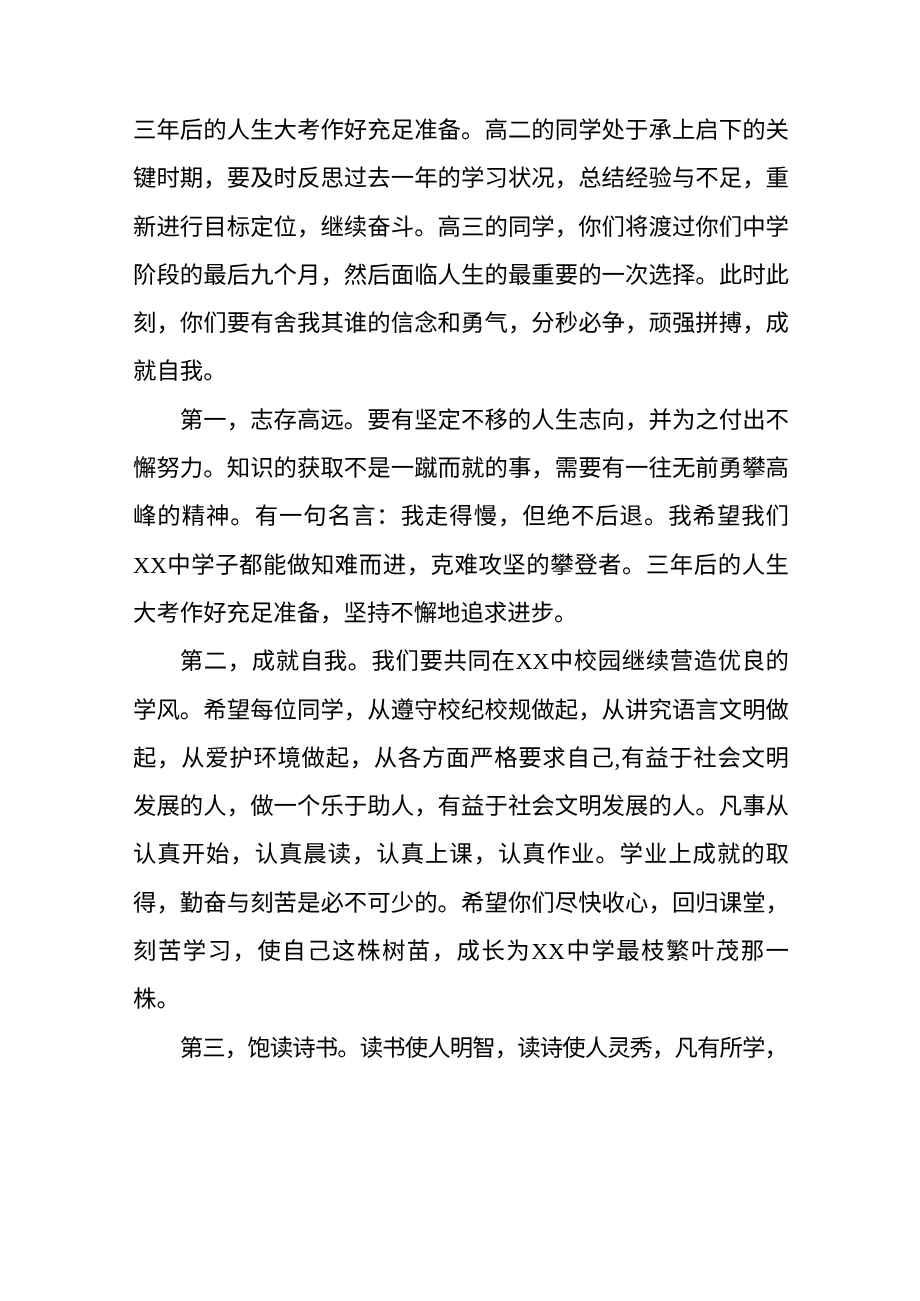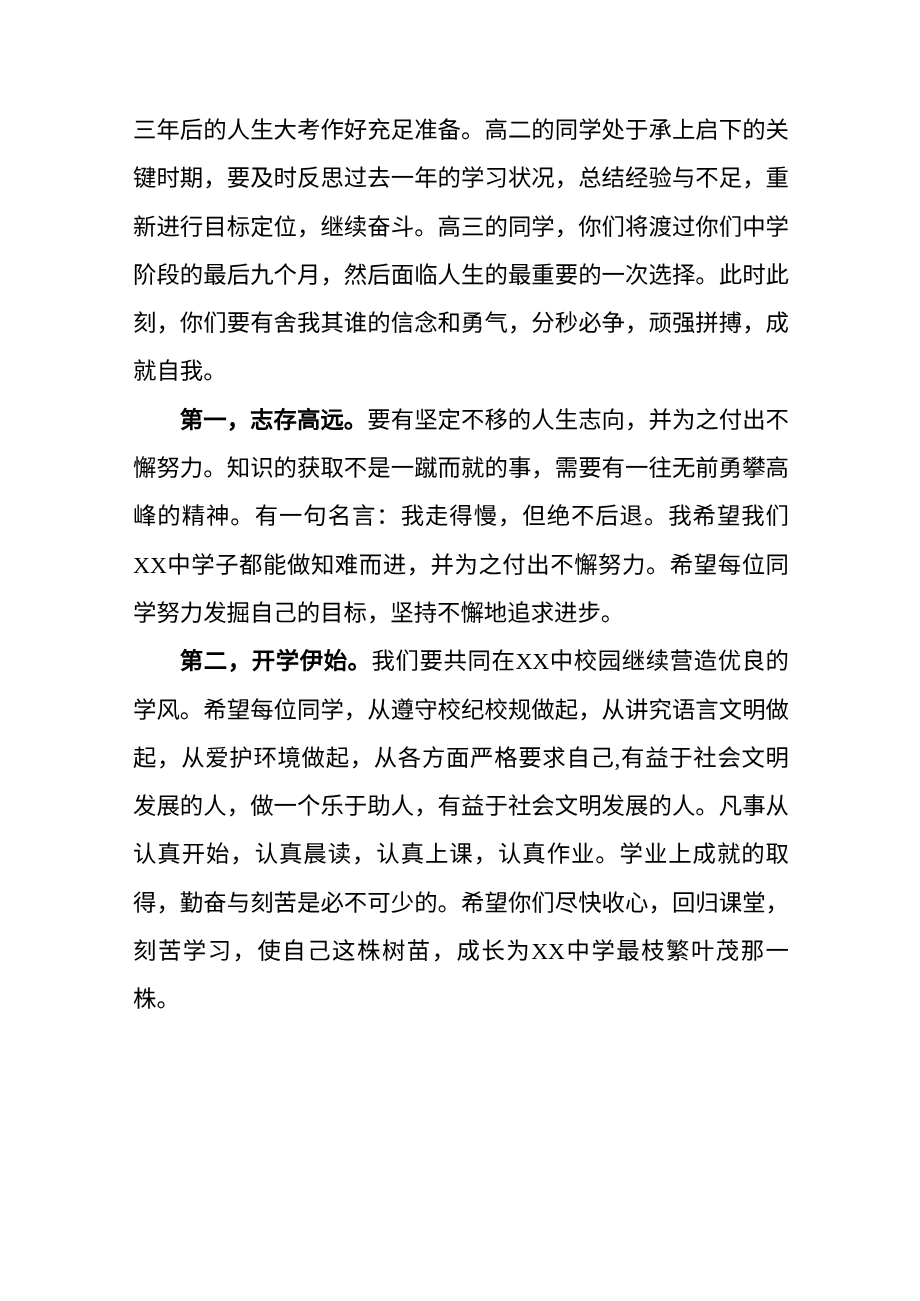--- a/index.html
+++ b/index.html
@@ -33,29 +33,30 @@
     text-indent: 2em;
     word-break: normal;
   }
   .doc-page p.no-indent {
     text-indent: 0;
   }
   .doc-page p.tight {
     letter-spacing: -0.9px;
   }
   .doc-page b {
-    font-weight: bold;
+    font-weight: normal;
   }
 </style>
 </head>
 <body>
 
 <div class="doc-page">
 
   <p class="no-indent"><b></b><span>三年后的人生大考作好充足准备。高二的同学处于承上启下的关键时期，要及时反思过去一年的学习状况，总结经验与不足，重新进行目标定位，继续奋斗。高三的同学，你们将渡过你们中学阶段的最后九个月，然后面临人生的最重要的一次选择。此时此刻，你们要有舍我其谁的信念和勇气，分秒必争，顽强拼搏，成就自我。</span></p>
 
 
-  <p><b>第一，志存高远。</b><span>要有坚定不移的人生志向，并为之付出不懈努力。知识的获取不是一蹴而就的事，需要有一往无前勇攀高峰的精神。有一句名言：我走得慢，但绝不后退。我希望我们XX中学子都能做知难而进，并为之付出不懈努力。希望每位同学努力发掘自己的目标，坚持不懈地追求进步。</span></p>
+  <p><b>第一，志存高远。</b><span>要有坚定不移的人生志向，并为之付出不懈努力。知识的获取不是一蹴而就的事，需要有一往无前勇攀高峰的精神。有一句名言：我走得慢，但绝不后退。我希望我们XX中学子都能做知难而进，克难攻坚的攀登者。三年后的人生大考作好充足准备，坚持不懈地追求进步。</span></p>
 
-  <p><b>第二，开学伊始。</b><span>我们要共同在XX中校园继续营造优良的学风。希望每位同学，从遵守校纪校规做起，从讲究语言文明做起，从爱护环境做起，从各方面严格要求自己,有益于社会文明发展的人，做一个乐于助人，有益于社会文明发展的人。凡事从认真开始，认真晨读，认真上课，认真作业。学业上成就的取得，勤奋与刻苦是必不可少的。希望你们尽快收心，回归课堂，刻苦学习，使自己这株树苗，成长为XX中学最枝繁叶茂那一株。</span></p>
+  <p><b>第二，成就自我。</b><span>我们要共同在XX中校园继续营造优良的学风。希望每位同学，从遵守校纪校规做起，从讲究语言文明做起，从爱护环境做起，从各方面严格要求自己,有益于社会文明发展的人，做一个乐于助人，有益于社会文明发展的人。凡事从认真开始，认真晨读，认真上课，认真作业。学业上成就的取得，勤奋与刻苦是必不可少的。希望你们尽快收心，回归课堂，刻苦学习，使自己这株树苗，成长为XX中学最枝繁叶茂那一株。</span></p>
 
+  <p class="tight"><b>第三，饱读诗书。</b><span>读书使人明智，读诗使人灵秀，凡有所学，</span></p>
 
 </div>
 
 </body></html>

